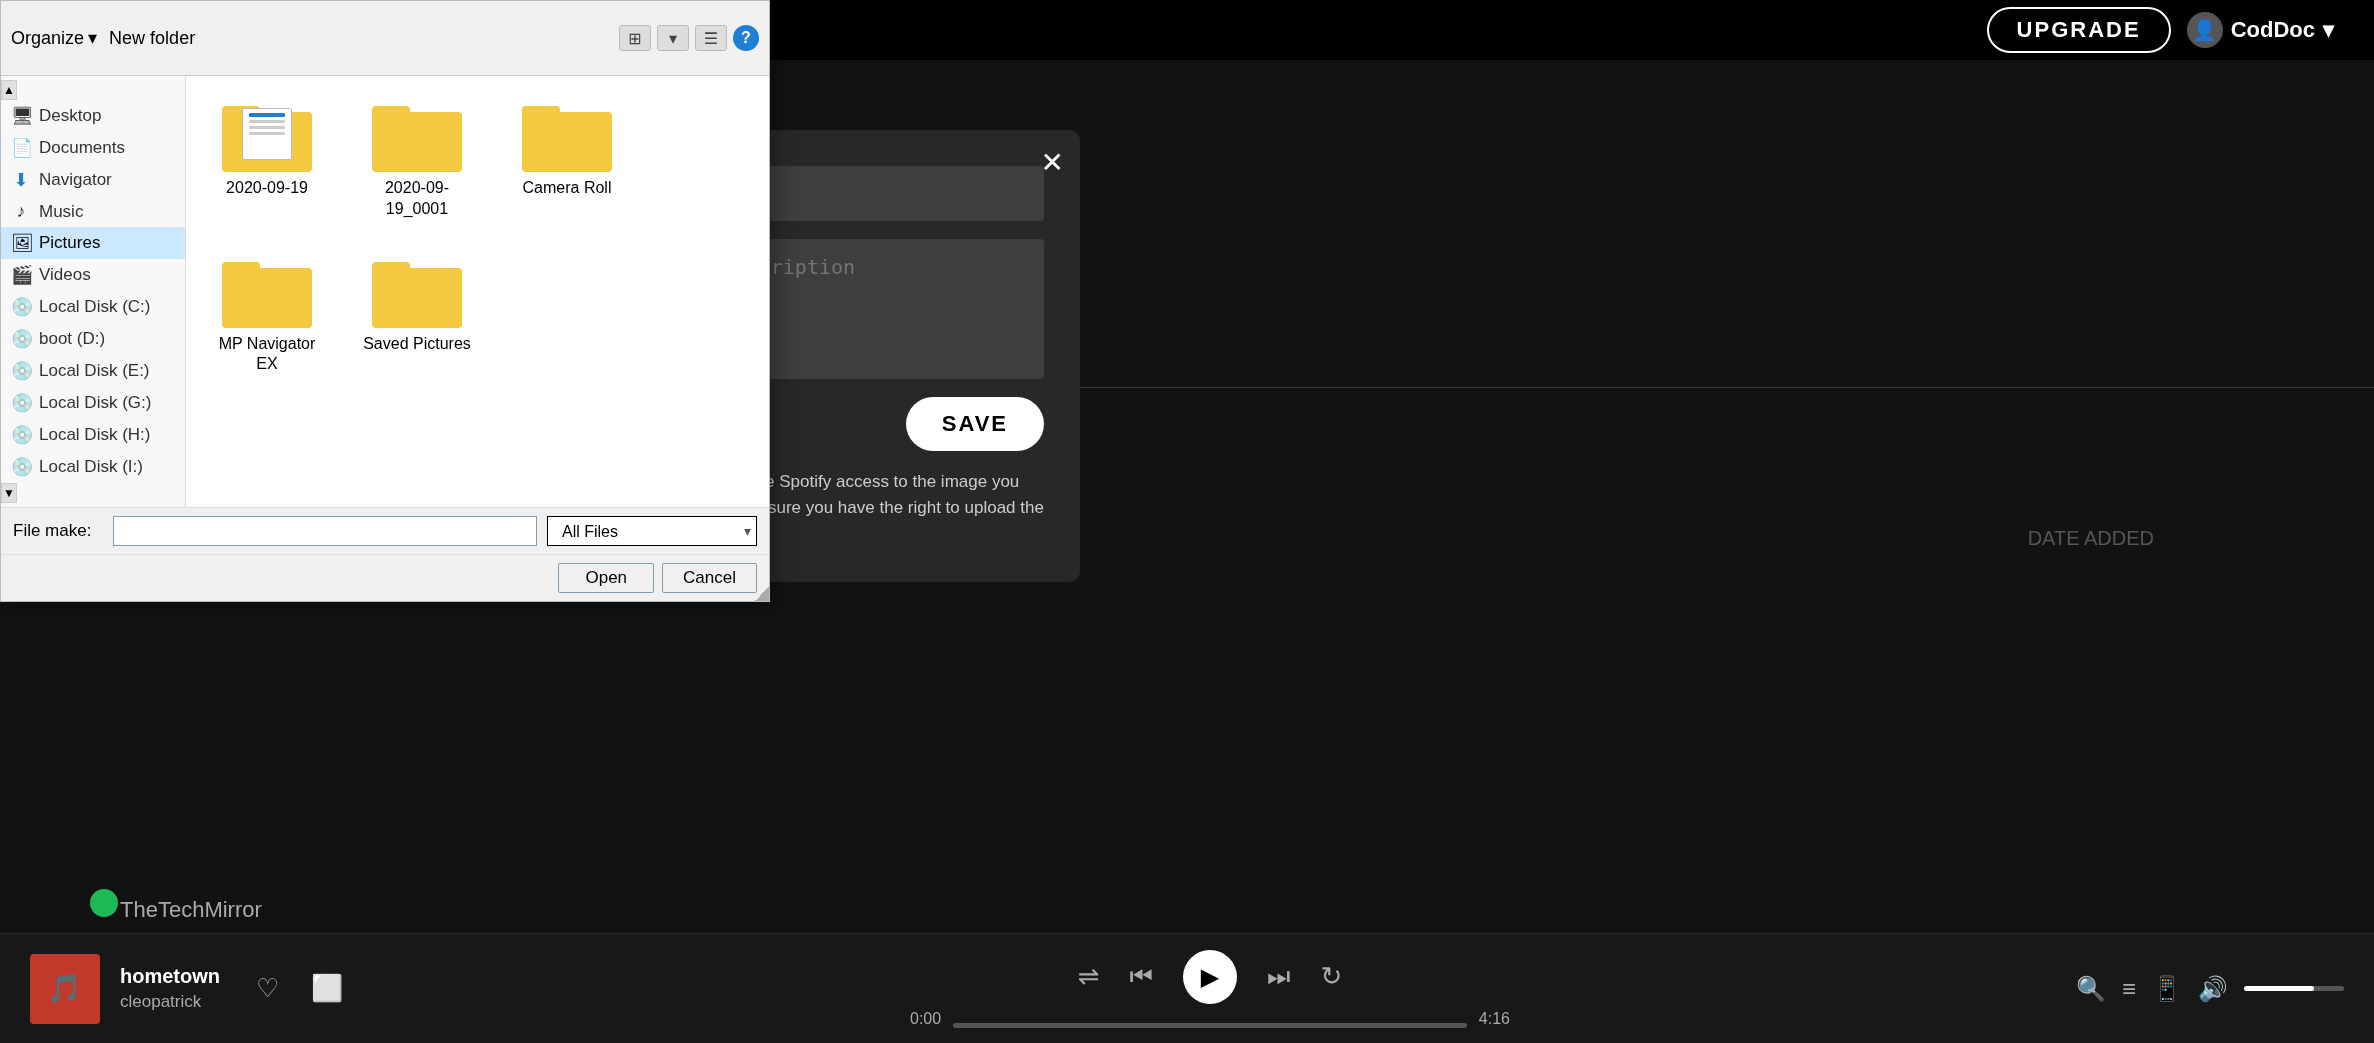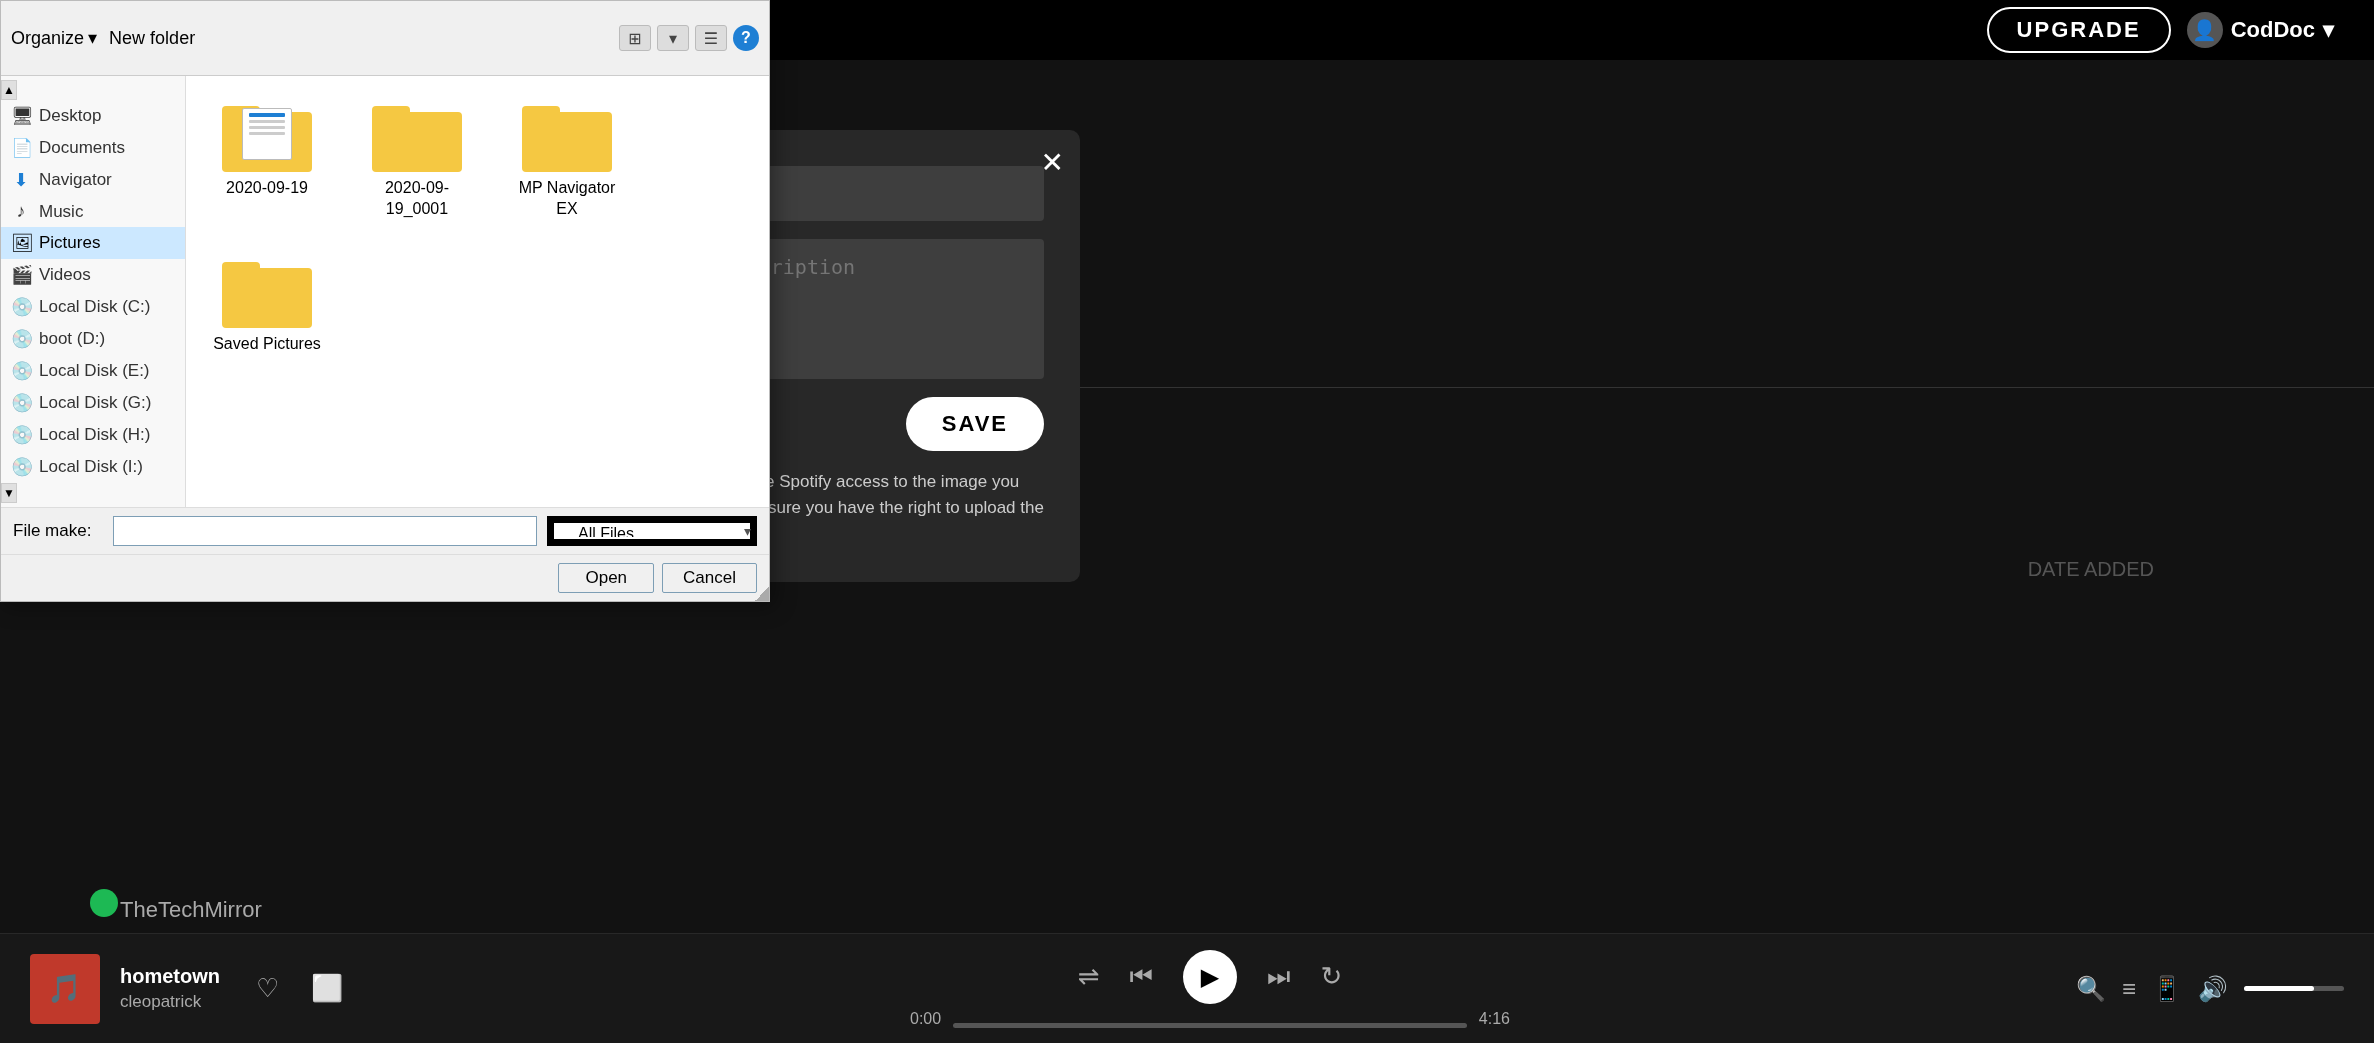--- a/index.html
+++ b/index.html
@@ -468,24 +468,24 @@
       border: 1px solid #7d9eb5;
       background: #fff;
       font-size: 16px;
       padding: 2px 6px;
       outline: none;
     }
 
     .fd-type-select {
       width: 210px;
       height: 30px;
-      border: 7px solid #000000;
+      border: 1px solid #000000;
       background: #fff;
       font-size: 16px;
-      padding: 2px 24px;
+      padding: 2px 14px;
       appearance: none;
     }
 
     .fd-select-wrapper {
       position: relative;
       display: flex;
       align-items: center;
     }
 
     .fd-select-arrow {
@@ -548,21 +548,21 @@
       left: 0;
       color: #2a2a2a;
       font-size: 70px;
       font-weight: 900;
       white-space: nowrap;
       padding-left: 60px;
     }
 
     .date-added-label {
       position: absolute;
-      top: 558px;
+      top: 527px;
       right: 220px;
       color: #555;
       font-size: 20px;
     }
 
     
     .bottom-channel-name {
       position: absolute;
       bottom: 120px;
       left: 120px;
@@ -751,20 +751,27 @@
       </div>
 
       <div class="fd-folder-item">
         <div class="fd-folder-icon">
           <div class="folder-tab"></div>
           <div class="folder-body"></div>
         </div>
         <span class="folder-label">2020-09-19_0001</span>
       </div>
 
+      <div class="fd-folder-item">
+        <div class="fd-folder-icon">
+          <div class="folder-tab"></div>
+          <div class="folder-body"></div>
+        </div>
+        <span class="folder-label">Camera Roll</span>
+      </div>
 
       <div class="fd-folder-item">
         <div class="fd-folder-icon">
           <div class="folder-tab"></div>
           <div class="folder-body"></div>
         </div>
         <span class="folder-label">MP Navigator EX</span>
       </div>
 
       <div class="fd-folder-item">

